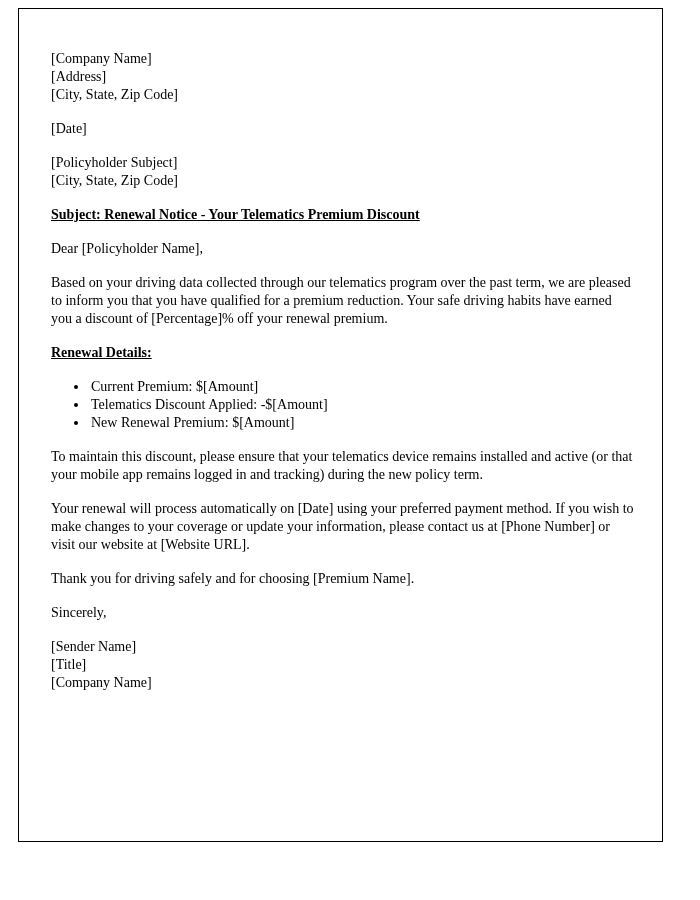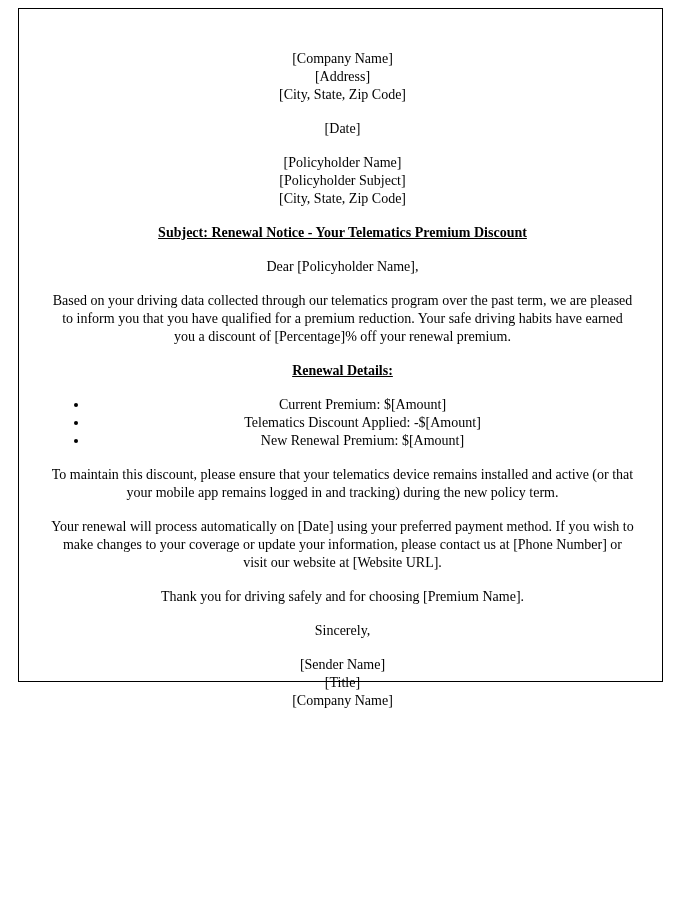--- a/index.html
+++ b/index.html
@@ -10,28 +10,27 @@
     body {
       width: 700px;
       height: 900px;
       font-family: "Liberation Serif", "DejaVu Serif", serif;
       color: #000000;
       overflow: hidden;
     }
     .page {
       box-sizing: border-box;
       width: 645px;
-      height: 674px;
+      height: 834px;
       margin: 8px 0 0 18px;
       border: 1px solid #000000;
       background: #ffffff;
       padding: 41px 28px 8px 32px;
       font-size: 14px;
       line-height: 18px;
-      text-align: center;
     }
     .line {
       margin: 0;
     }
     .address-block {
       margin: 0 0 16px 0;
     }
     .para {
       margin: 0 0 16px 0;
     }
@@ -56,21 +55,20 @@
 
   <div class="address-block">
     <div class="line">[Company Name]</div>
     <div class="line">[Address]</div>
     <div class="line">[City, State, Zip Code]</div>
   </div>
 
   <div class="para">[Date]</div>
 
   <div class="address-block">
-    <div class="line">[Policyholder Name]</div>
     <div class="line">[Policyholder Subject]</div>
     <div class="line">[City, State, Zip Code]</div>
   </div>
 
   <div class="para bold">Subject: Renewal Notice - Your Telematics Premium Discount</div>
 
   <div class="para">Dear [Policyholder Name],</div>
 
 
   <div class="para">Based on your driving data collected through our telematics program over the past term, we are pleased to inform you that you have qualified for a premium reduction. Your safe driving habits have earned you a discount of [Percentage]% off your renewal premium.</div>

